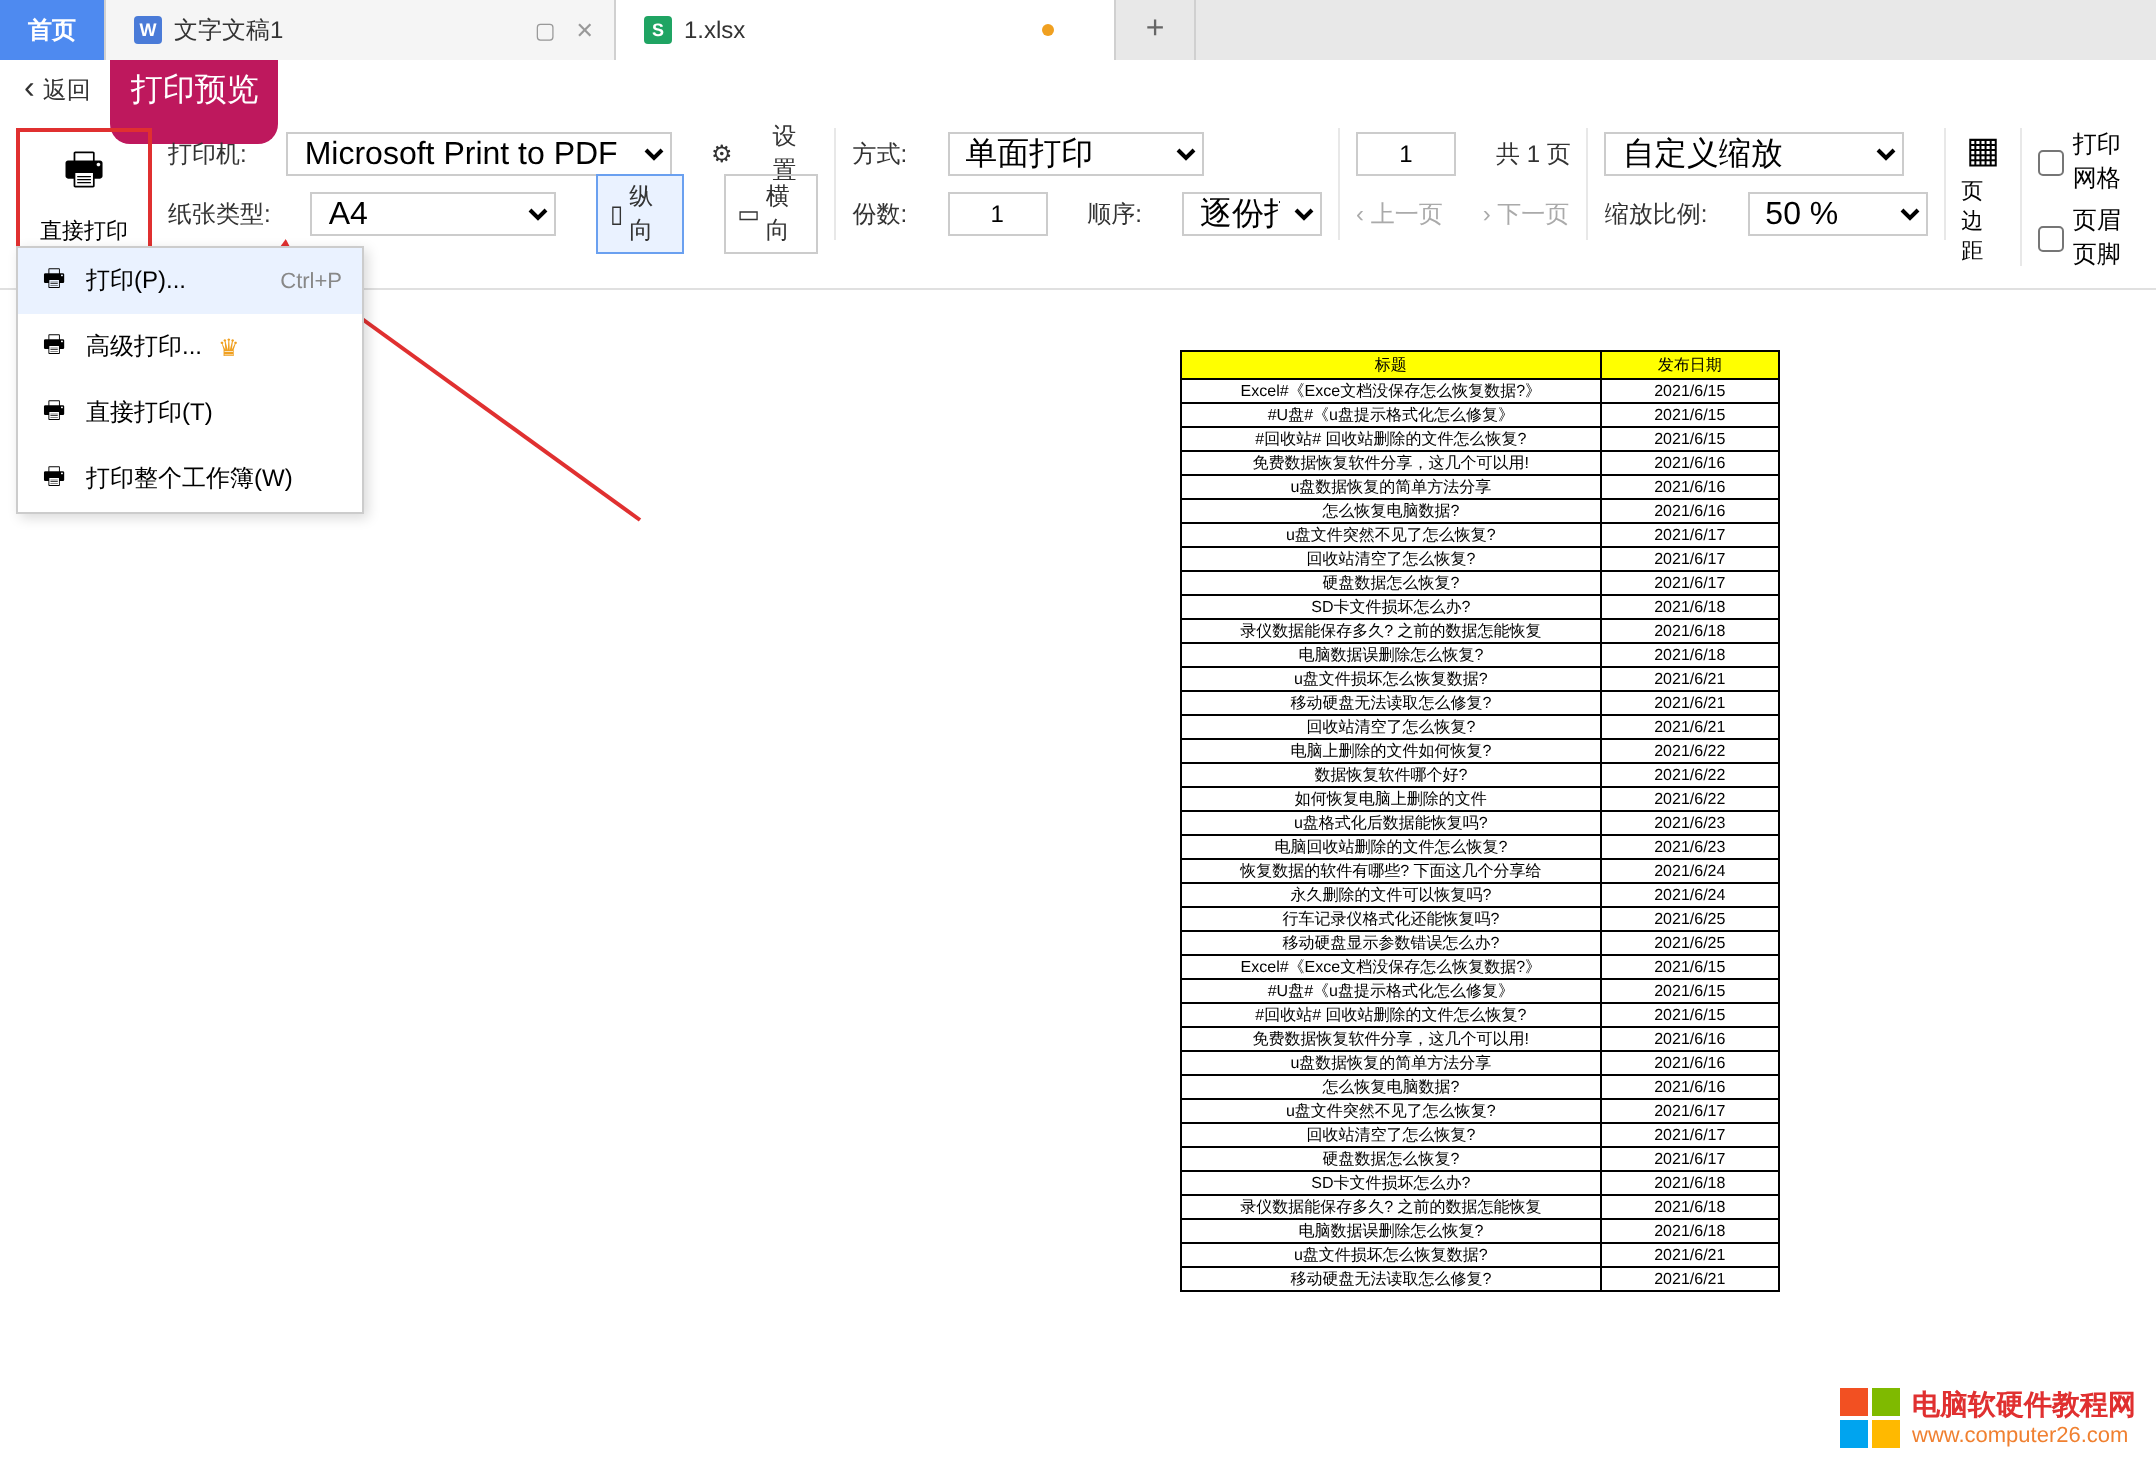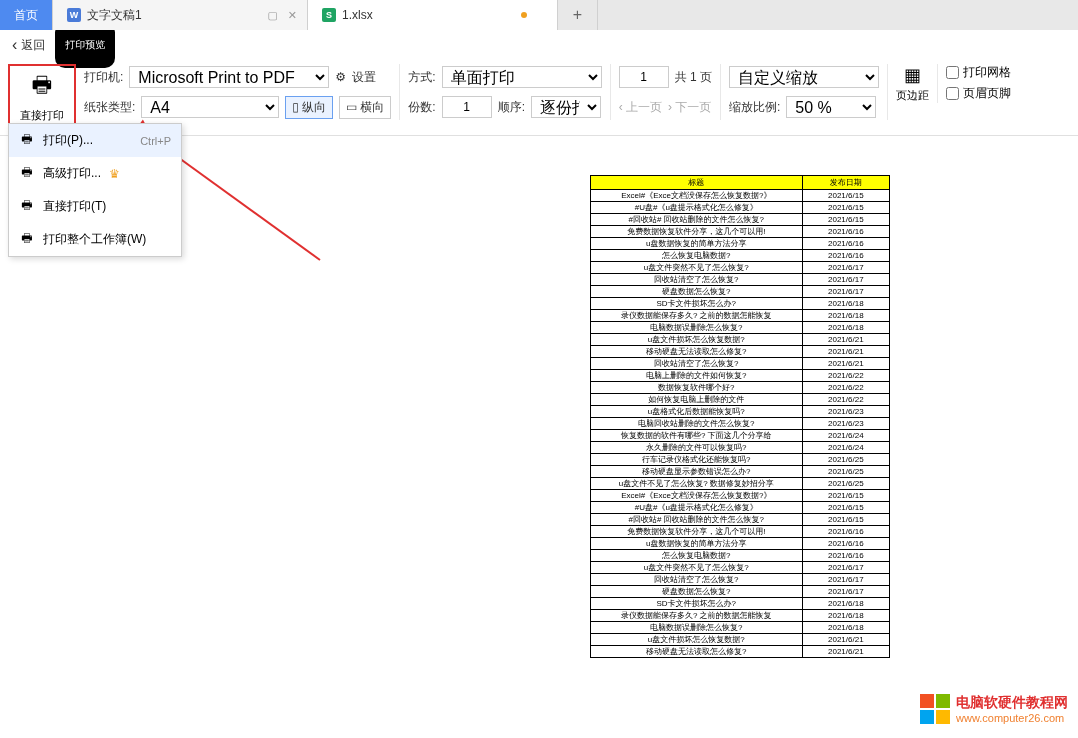--- a/index.html
+++ b/index.html
@@ -1,43 +1,43 @@
 <!DOCTYPE html>
 <html><head>
 <meta charset="utf-8">
 <style>
 * { margin: 0; padding: 0; box-sizing: border-box; font-family: "Microsoft YaHei", sans-serif; }
 body { background: #fff; width: 1078px; height: 738px; overflow: hidden; position: relative; }
 
 
 .tabbar { display: flex; height: 30px; background: #e8e8e8; align-items: stretch; }
 .tab { display: flex; align-items: center; padding: 0 14px; font-size: 12px; border-right: 1px solid #d0d0d0; position: relative; gap: 6px; }
-.tab-home { background: #4e8af0; color: #fff; font-weight: 400; }
+.tab-home { background: #4e8af0; color: #fff; font-weight: 700; }
 .tab-doc { background: #f5f5f5; color: #333; width: 255px; }
 .tab-excel { background: #fff; color: #333; width: 250px; }
 .tab-add { width: 40px; justify-content: center; font-size: 16px; color: #666; cursor: pointer; }
 .docicon { width: 14px; height: 14px; border-radius: 2px; display: flex; align-items: center; justify-content: center; font-size: 9px; color: #fff; font-weight: bold; }
 .docicon.w { background: #4a7bd8; }
 .docicon.s { background: #1fa463; }
 .unsaved-dot { position: absolute; right: 30px; width: 6px; height: 6px; background: #f0a020; border-radius: 50%; }
 
 .tabctrls { position: absolute; right: 10px; display: flex; gap: 10px; color: #999; font-size: 11px; }
 
 
 .backrow { display: flex; align-items: center; height: 30px; padding: 0 12px; gap: 10px; }
 .backbtn { display: flex; align-items: center; gap: 4px; font-size: 12px; color: #333; cursor: pointer; justify-content: center; }
 .backbtn::before { content: "‹"; font-size: 16px; }
-.greenpill { background: #000000; color: #fff; font-size: 10px; padding: 16px 10px; border-radius: 10px; }
+.greenpill { background: #be185d; color: #fff; font-size: 16px; padding: 16px 10px; border-radius: 10px; }
 
 
 .toolbar { display: flex; align-items: flex-start; padding: 4px 8px 8px 8px; border-bottom: 1px solid #e0e0e0; gap: 0; }
 .redbox-outer { border: 2px solid #e03030; padding: 2px; }
 .tgroup { display: flex; flex-direction: column; gap: 4px; padding: 0 8px; border-right: 1px solid #e8e8e8; }
 .tgroup.noborder { border-right: none; }
-.trow { display: flex; align-items: center; gap: 6px; font-size: 12px; color: #333; height: 26px; }
+.trow { display: flex; align-items: center; gap: 20px; font-size: 12px; color: #333; height: 26px; }
 .lbl { white-space: nowrap; }
 select, .sel { height: 22px; font-size: 16px; border: 1px solid #ccc; background: #fff; padding: 0 4px; }
 .printbtn { display: flex; flex-direction: column; align-items: center; justify-content: center; width: 60px; gap: 2px; cursor: pointer; }
 .printbtn .picon { font-size: 22px; }
 .printbtn .ptxt { font-size: 11px; }
 .orientbtn { display: flex; align-items: center; gap: 3px; border: 1px solid #ccc; padding: 2px 6px; font-size: 12px; cursor: pointer; }
 .orientbtn.active { background: #eaf2ff; border-color: #6aa0f0; }
 .numinput { width: 50px; height: 22px; border: 1px solid #ccc; font-size: 12px; text-align: center; }
 .iconbtn { display: flex; flex-direction: column; align-items: center; gap: 2px; font-size: 11px; cursor: pointer; }
 .iconbtn .ic { font-size: 18px; }
@@ -119,21 +119,21 @@
       <span class="lbl">纸张类型:</span>
       <select style="width:138px"><option>A4</option></select>
       <span class="orientbtn active">▯ <span>纵向</span></span>
       <span class="orientbtn">▭ <span>横向</span></span>
     </div>
   </div>
 
   <div class="tgroup">
     <div class="trow">
       <span class="lbl">方式:</span>
-      <select style="width:160px"><option>单面打印</option></select>
+      <select style="width:128px"><option>单面打印</option></select>
     </div>
     <div class="trow">
       <span class="lbl">份数:</span>
       <input class="numinput" value="1" style="">
       <span class="lbl">顺序:</span>
       <select style="width:70px"><option>逐份打印</option></select>
     </div>
   </div>
 
   <div class="tgroup">
@@ -305,24 +305,20 @@
         </tr>
         <tr>
           <td>行车记录仪格式化还能恢复吗?</td>
           <td>2021/6/25</td>
         </tr>
         <tr>
           <td>移动硬盘显示参数错误怎么办?</td>
           <td>2021/6/25</td>
         </tr>
         <tr>
-          <td>u盘文件不见了怎么恢复? 数据修复妙招分享</td>
-          <td>2021/6/25</td>
-        </tr>
-        <tr>
           <td>Excel#《Exce文档没保存怎么恢复数据?》</td>
           <td>2021/6/15</td>
         </tr>
         <tr>
           <td>#U盘#《u盘提示格式化怎么修复》</td>
           <td>2021/6/15</td>
         </tr>
         <tr>
           <td>#回收站# 回收站删除的文件怎么恢复?</td>
           <td>2021/6/15</td>

